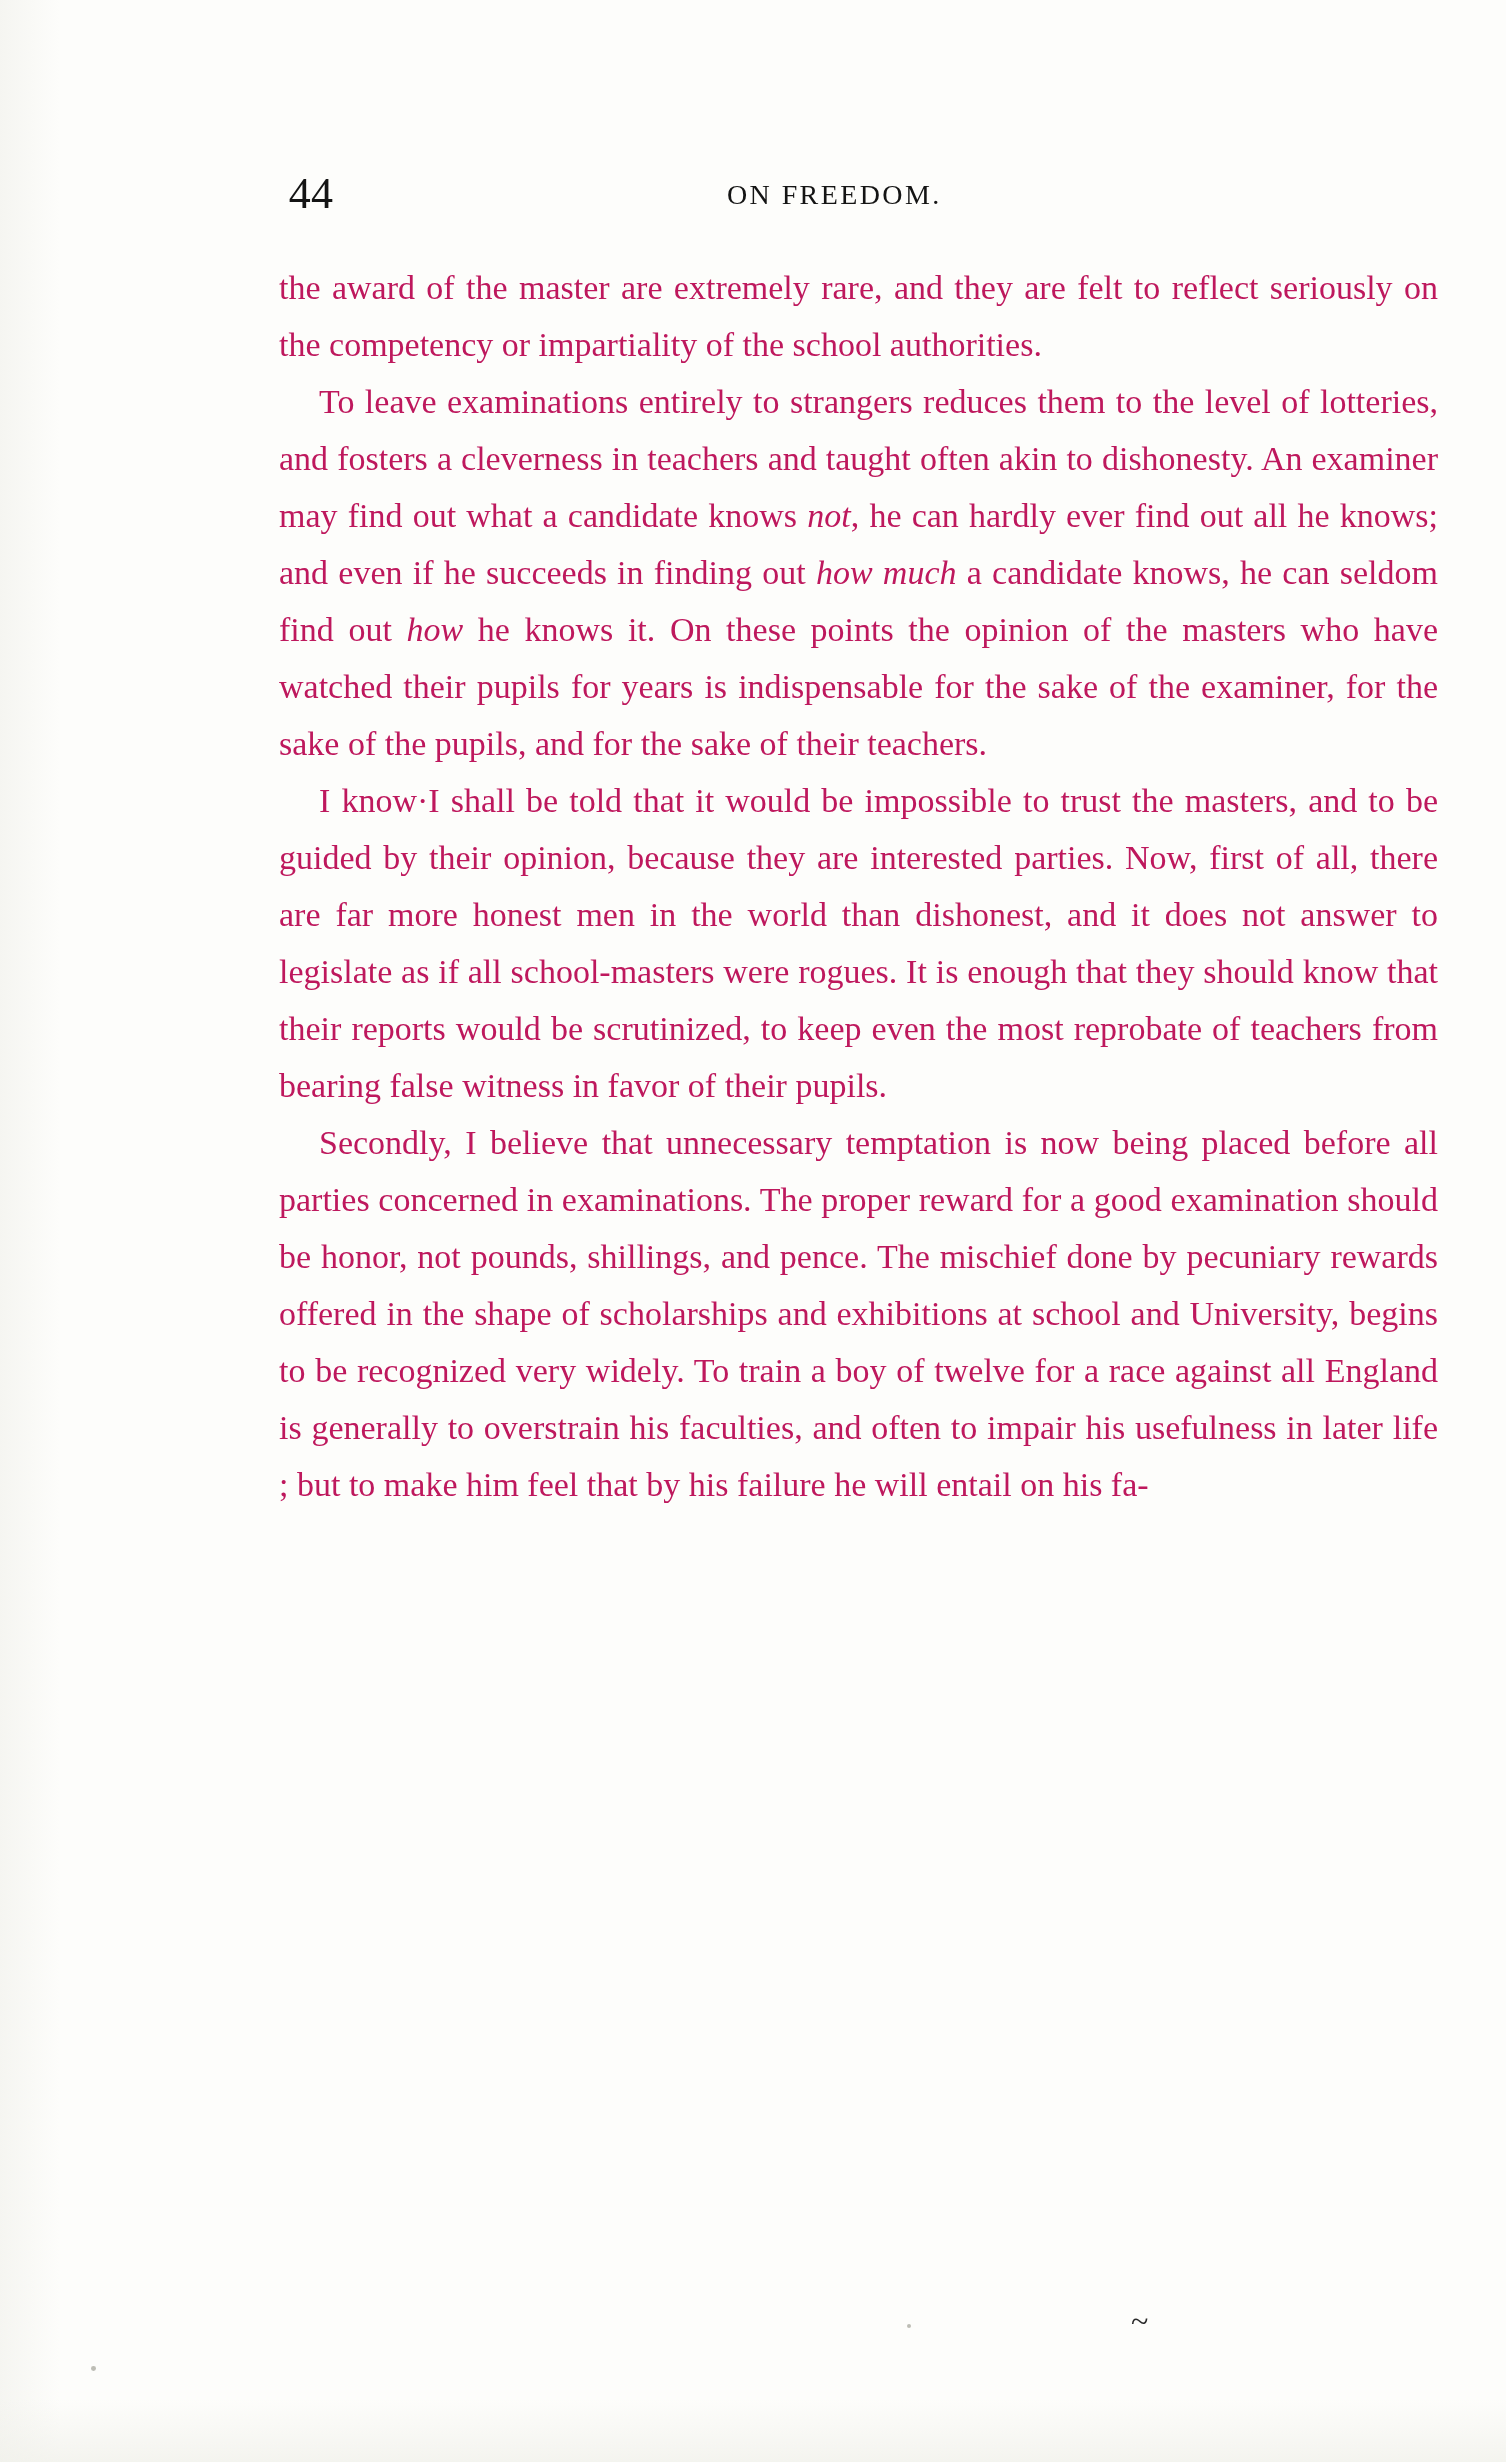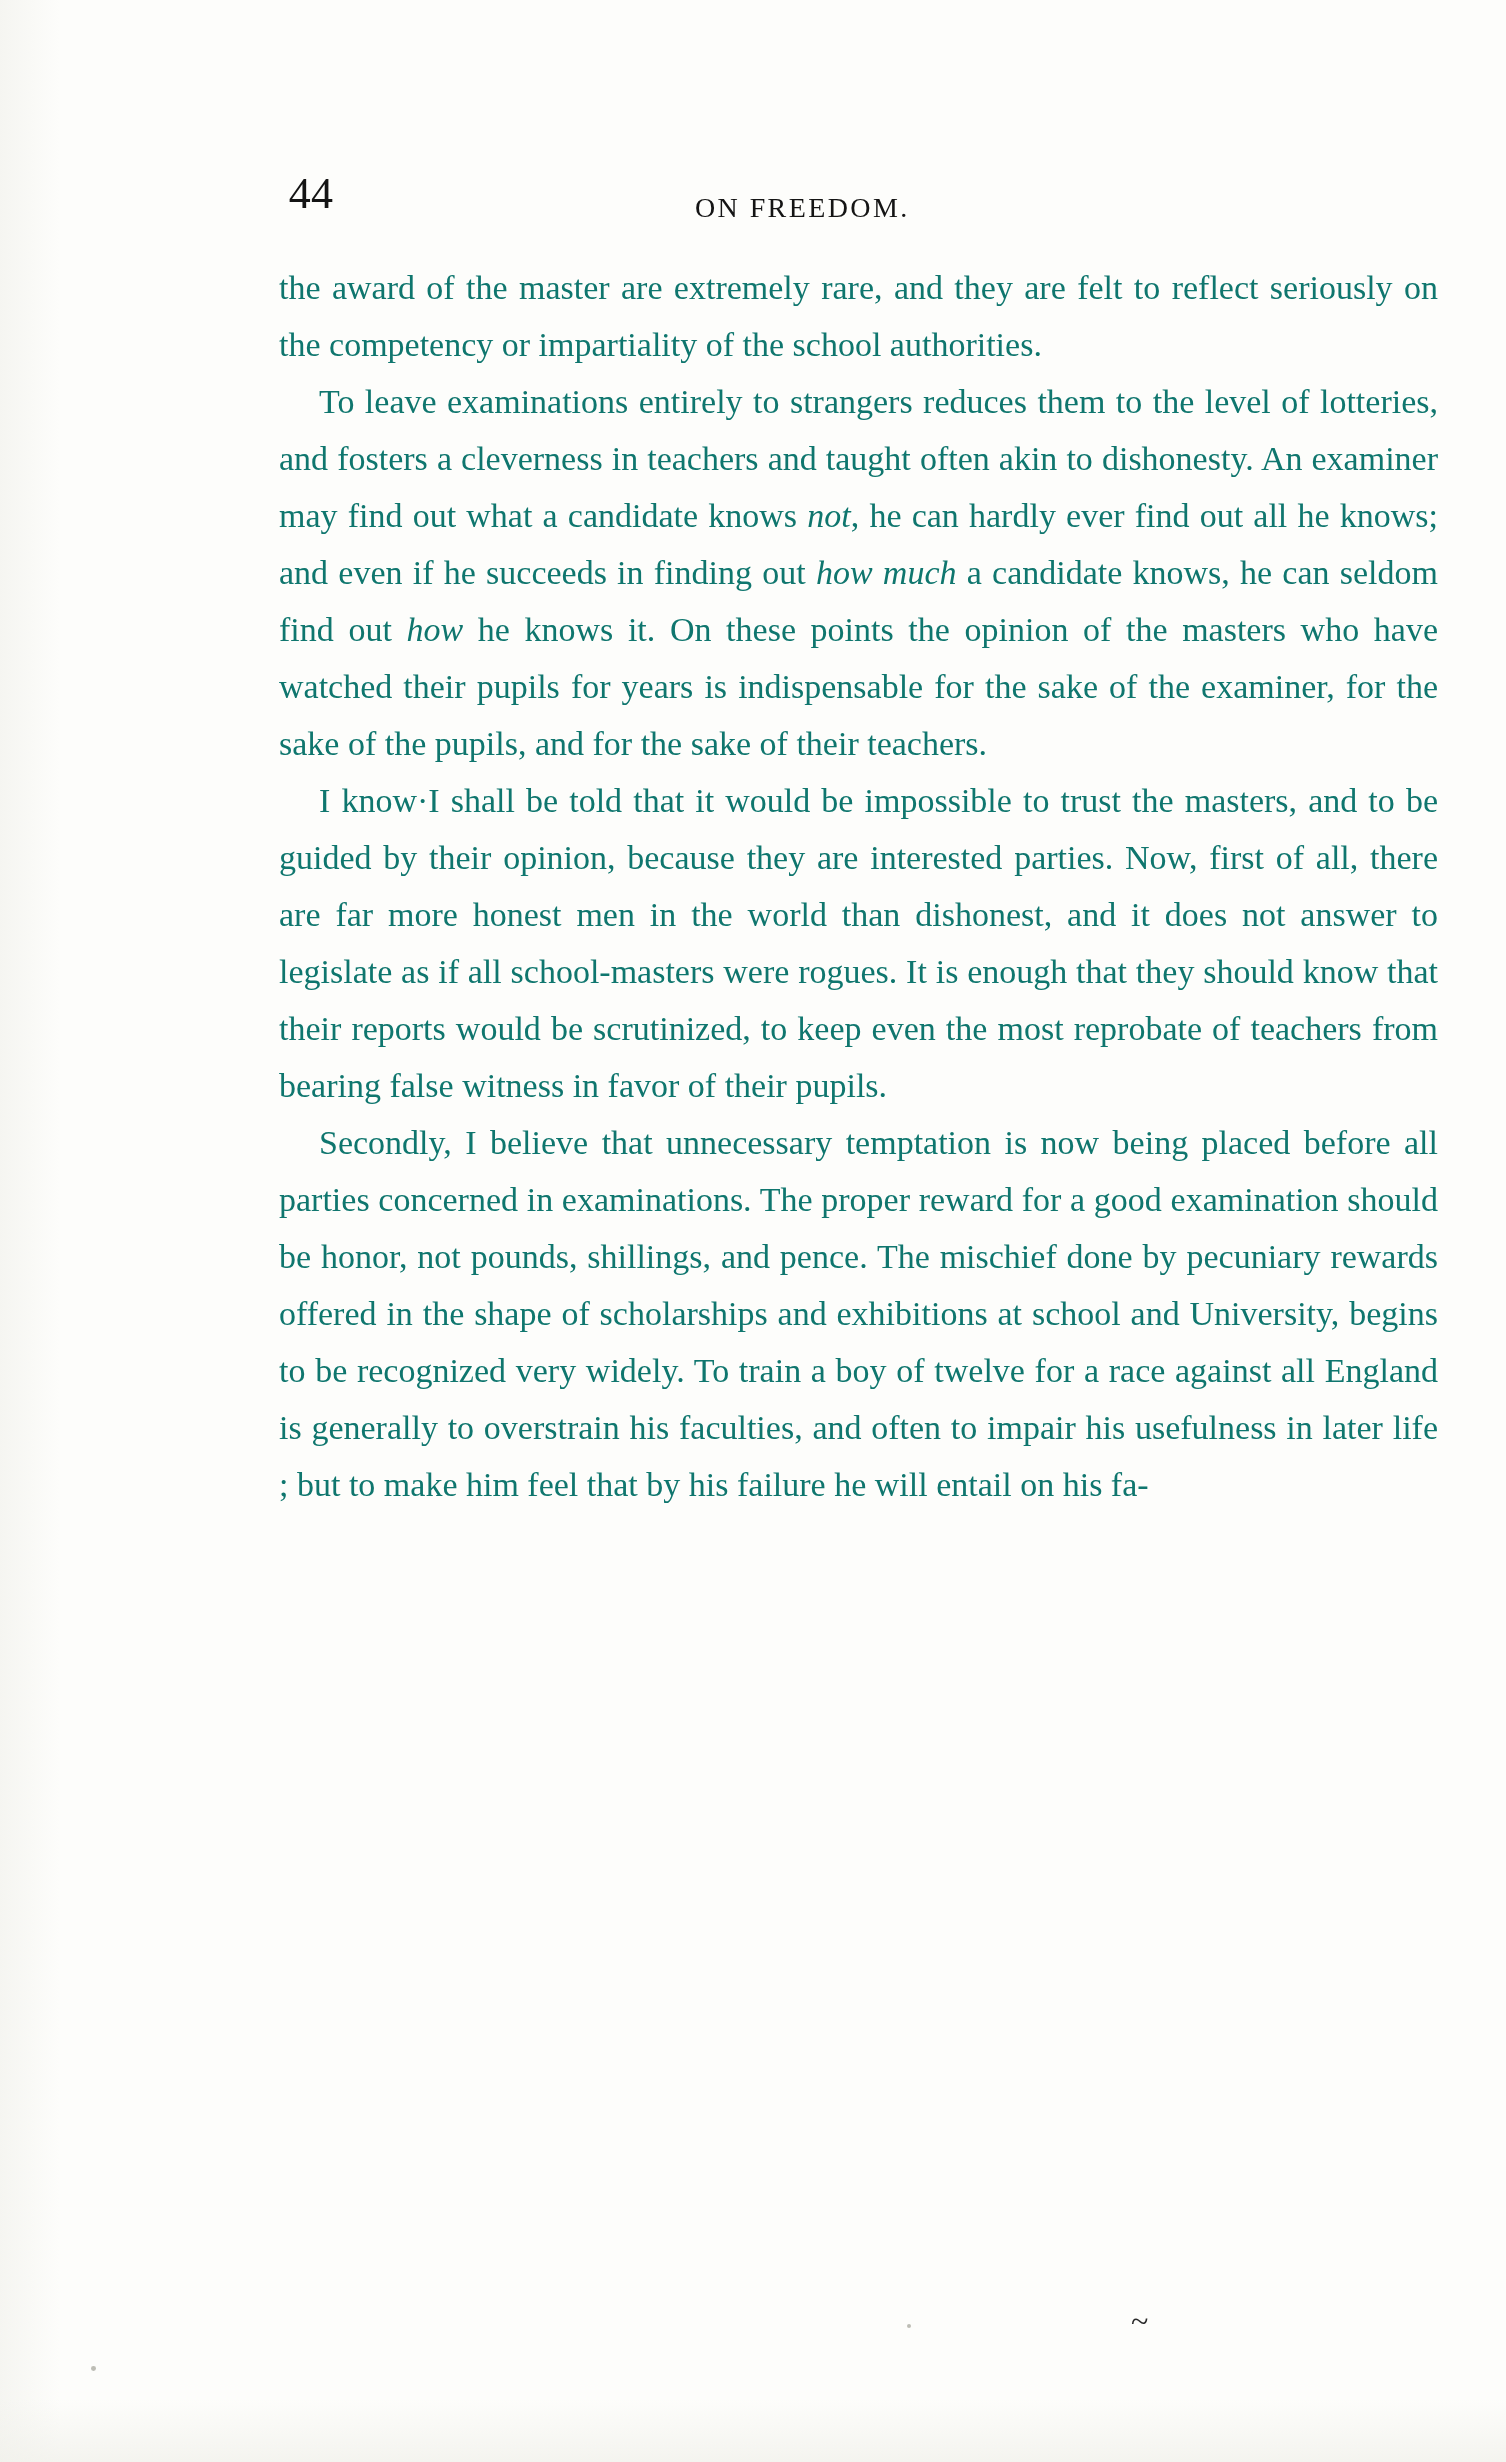--- a/index.html
+++ b/index.html
@@ -37,33 +37,32 @@
   .folio {
     position: absolute;
     left: 9.8px;
     top: 0;
     font-size: 44px;
     letter-spacing: 0.3px;
     color: #141414;
   }
   .head-title {
     position: absolute;
-    left: 416px;
+    left: 448px;
     top: 11px;
     font-size: 28px;
     letter-spacing: 2.4px;
     color: #141414;
-    margin-top: 13px;
   }
   .body-text {
     width: 1159px;
     font-size: 34px;
     line-height: 57px;
     text-align: justify;
-    color: #0f766e;
+    color: #be185d;
   }
   .body-text p {
     margin: 0;
     text-indent: 0;
   }
   .body-text p.indent {
     text-indent: 40px;
   }
   .body-text i {
   }

